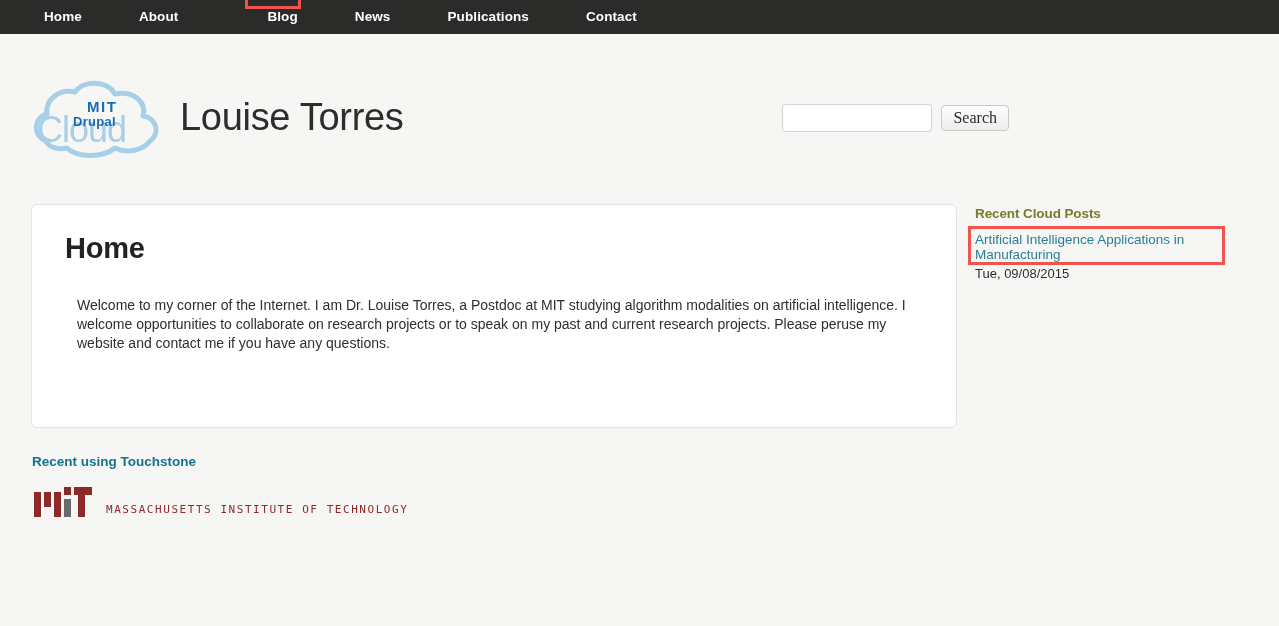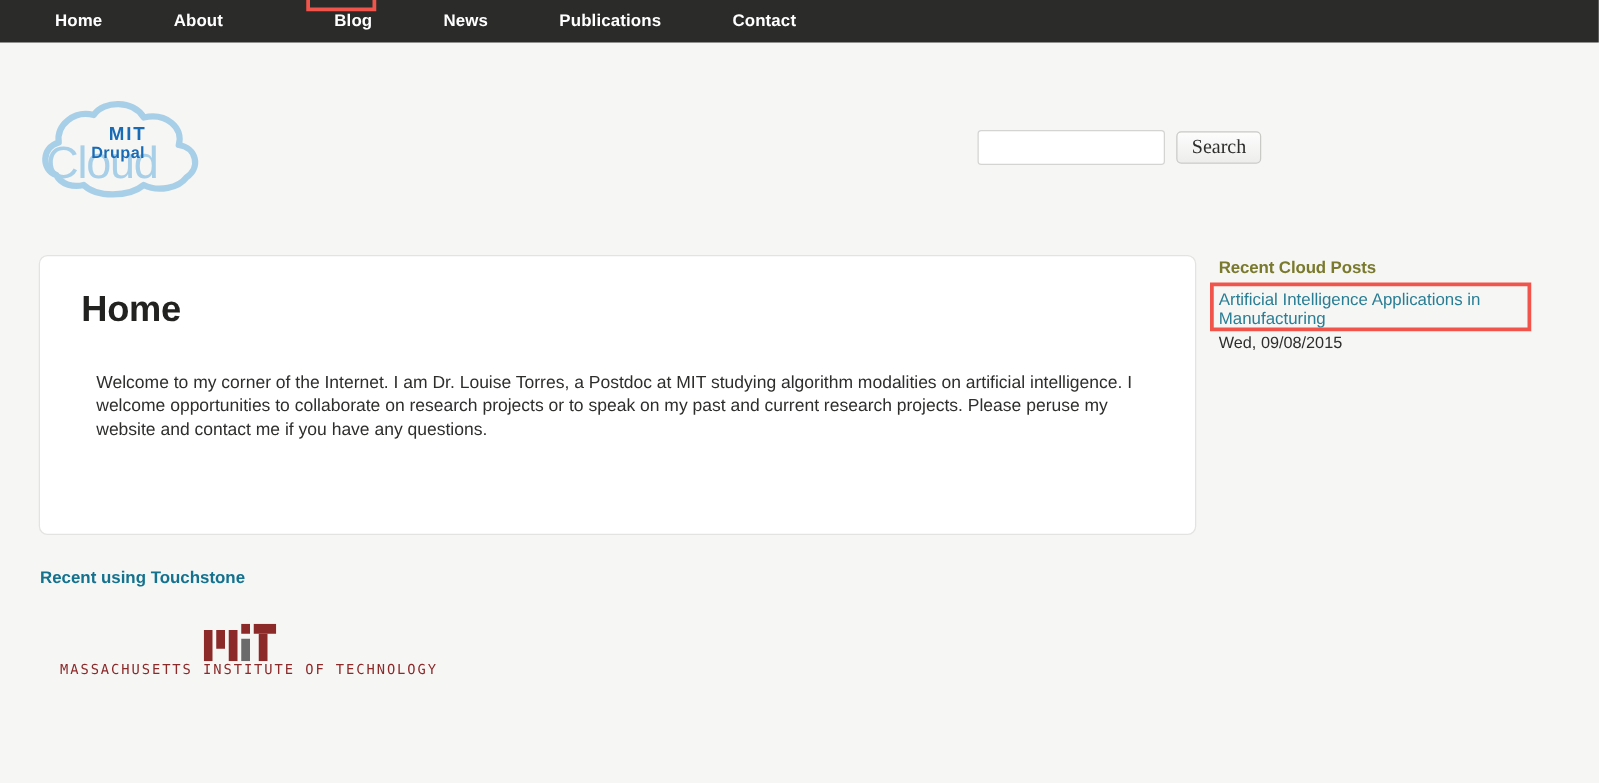--- a/index.html
+++ b/index.html
@@ -205,24 +205,23 @@
     top: 454px;
     font-size: 13.5px;
     font-weight: bold;
     color: #14728f;
     text-decoration: none;
     cursor: pointer;
   }
   .mit-footer {
     position: absolute;
     left: 34px;
-    top: 499px;
-    display: flex;
-    align-items: center;
-    flex-direction: column;
+    top: 487px;
+    display: flex;
+    align-items: flex-end;
   }
   .mit-mark { display: block; flex: none; }
   .mit-wordmark {
     margin-left: 14px;
     font-size: 11px;
     letter-spacing: 1.55px;
     color: #8c2a2a;
     font-family: "DejaVu Sans Mono", monospace;
     white-space: nowrap;
     padding-bottom: 1px;
@@ -256,40 +255,41 @@
                  C112 72, 96 76, 84 70 C72 80, 46 80, 36 70
                  C28 72, 18 70, 14 62 Z" fill="none" stroke="#a8cfe8" stroke-width="5" stroke-linejoin="round"></path>
 
         <text x="6" y="64" font-family="'Liberation Sans', sans-serif" font-size="36" fill="#a8cfe8" letter-spacing="-1">Cloud</text>
 
         <text x="56" y="34" font-family="'Liberation Sans', sans-serif" font-size="15" font-weight="bold" fill="#1a6bb5" letter-spacing="1.5">MIT</text>
 
         <text x="42" y="48" font-family="'Liberation Sans', sans-serif" font-size="13" font-weight="bold" fill="#1a6bb5" letter-spacing="0.3">Drupal</text>
       </svg>
     </div>
+    <div class="site-title">Louise Torres</div>
   </div>
 
   <div class="search-area">
     <input class="search-input" type="text" value="" placeholder="" style="">
     <button class="search-button">Search</button>
   </div>
 
 </div>
 
 <div class="content-card">
   <h1 class="page-heading">Home</h1>
   <p class="page-body">Welcome to my corner of the Internet. I am Dr. Louise Torres, a Postdoc at MIT studying algorithm modalities on artificial intelligence. I welcome opportunities to collaborate on research projects or to speak on my past and current research projects. Please peruse my website and contact me if you have any questions.</p>
 </div>
 
 <div class="sidebar">
   <h2 class="sidebar-title">Recent Cloud Posts</h2>
   <div class="blog-entry">
     <a class="blog-link" href="#">Artificial Intelligence Applications in Manufacturing</a>
     <span class="blog-hl-box"></span>
-    <div class="blog-date">Wed, 09/08/2015</div>
+    <div class="blog-date">Tue, 09/08/2015</div>
   </div>
 </div>
 
 <a class="touchstone" href="#">Recent using Touchstone</a>
 
 <div class="mit-footer">
   <svg class="mit-mark" width="58" height="30" viewBox="0 0 58 30" xmlns="http://www.w3.org/2000/svg">
     <rect x="0" y="5" width="7" height="25" fill="#8c2a2a"></rect>
     <rect x="10" y="5" width="7" height="15" fill="#8c2a2a"></rect>
     <rect x="20" y="5" width="7" height="25" fill="#8c2a2a"></rect>

